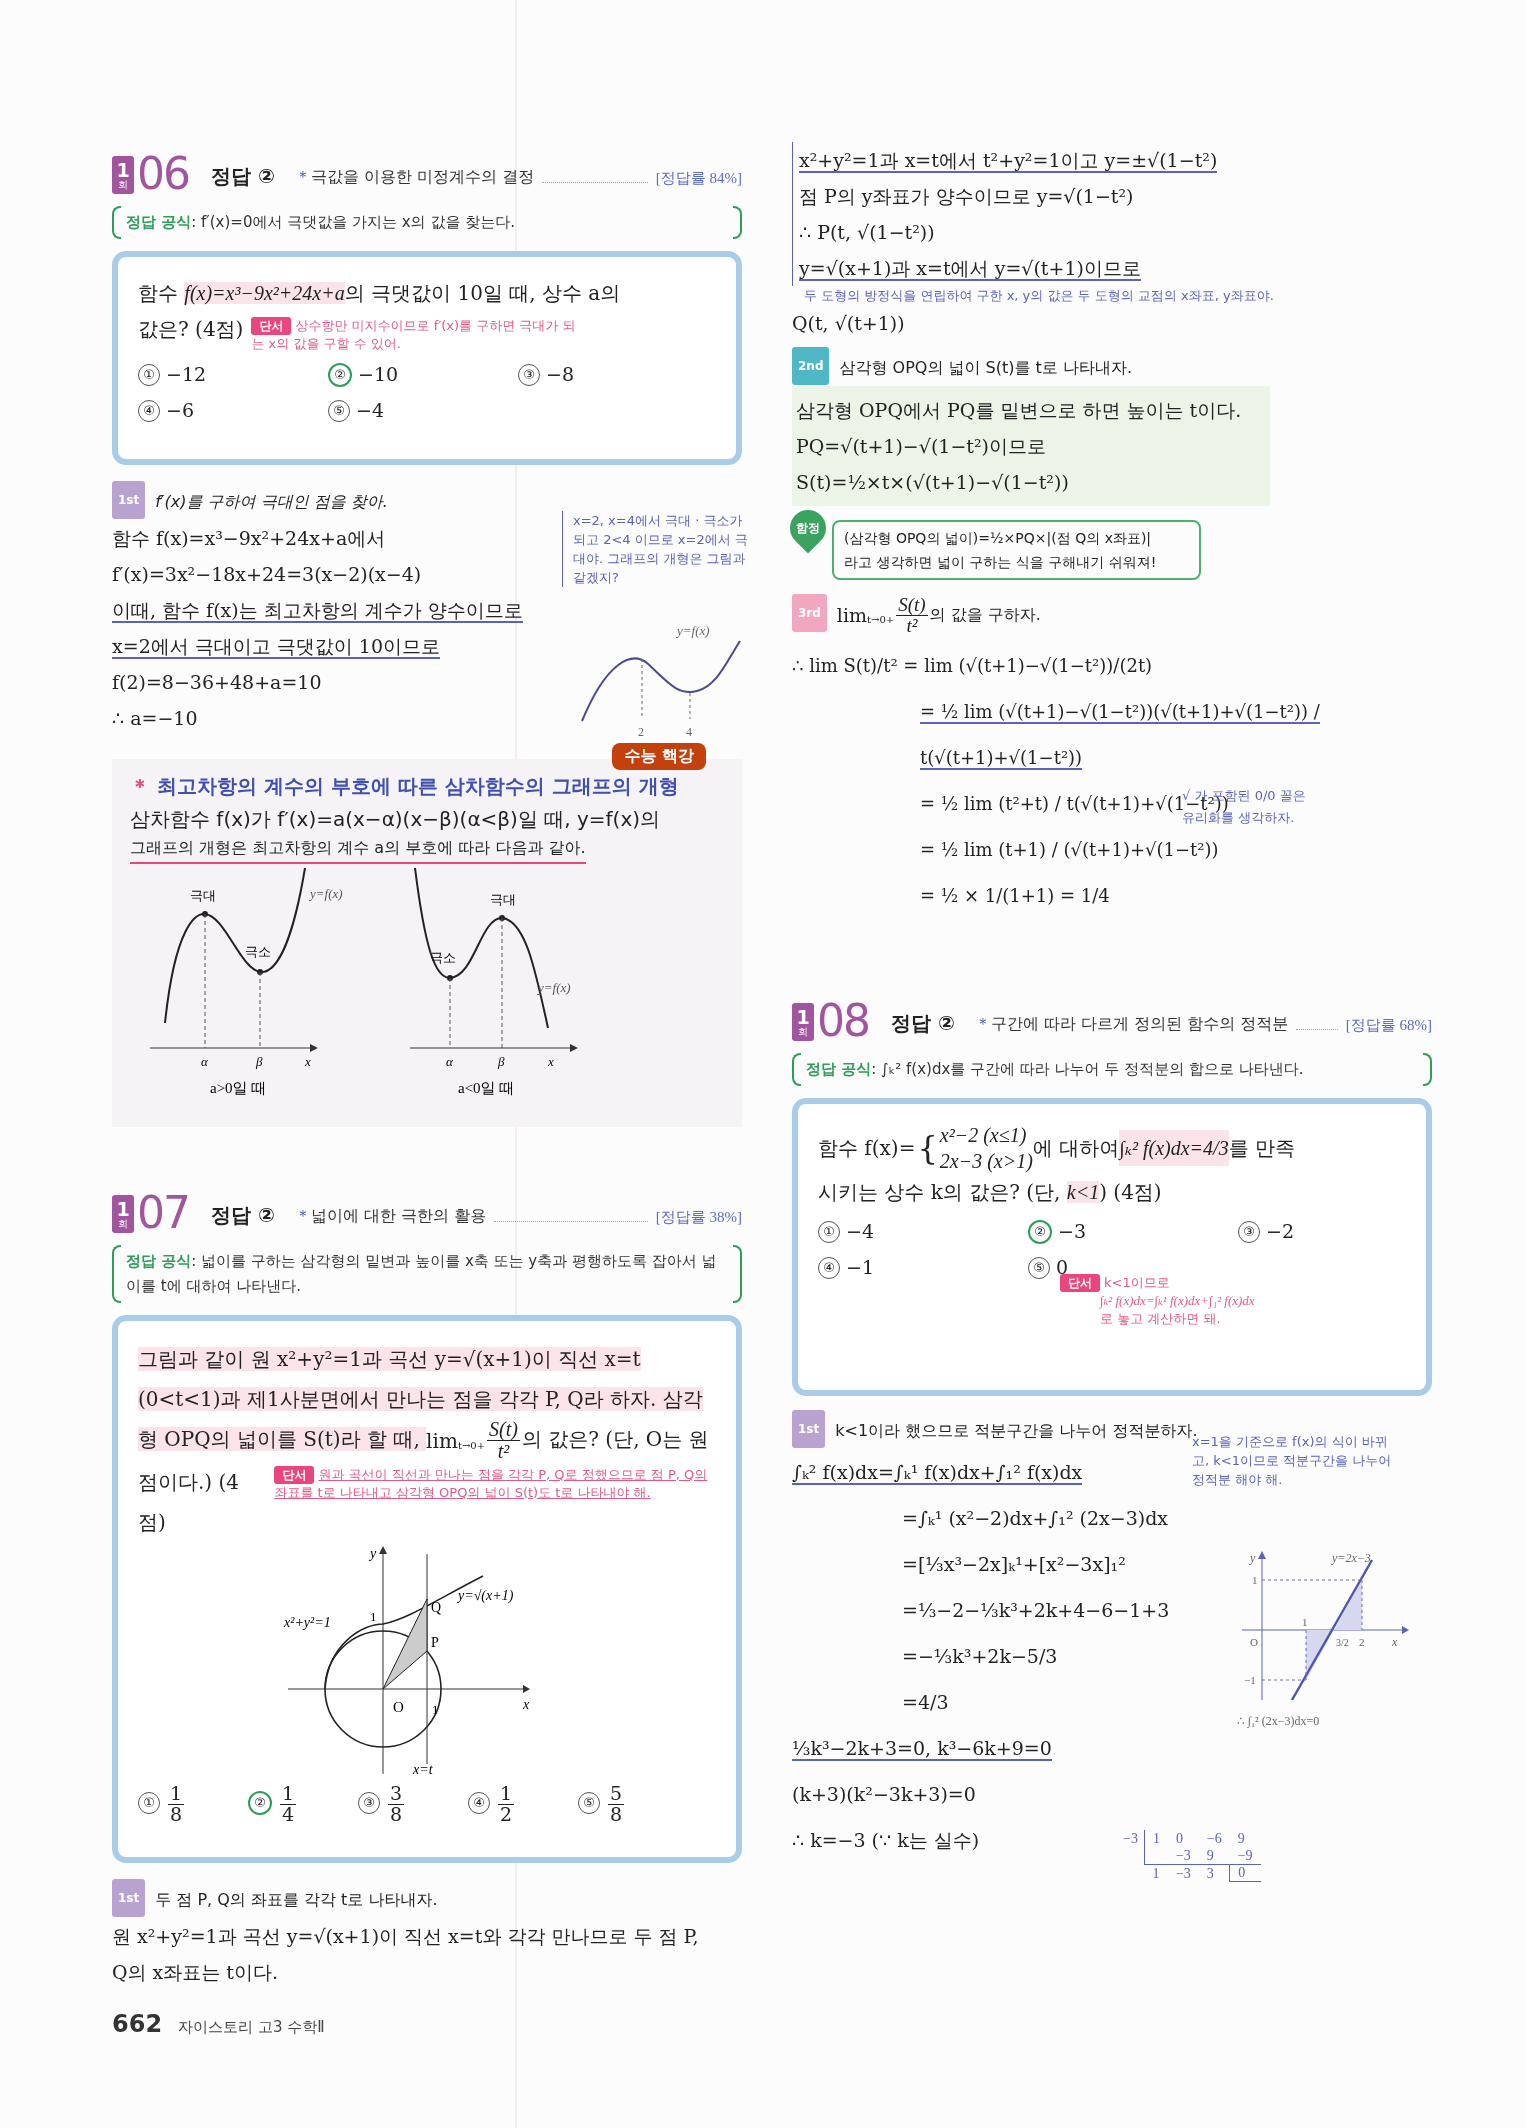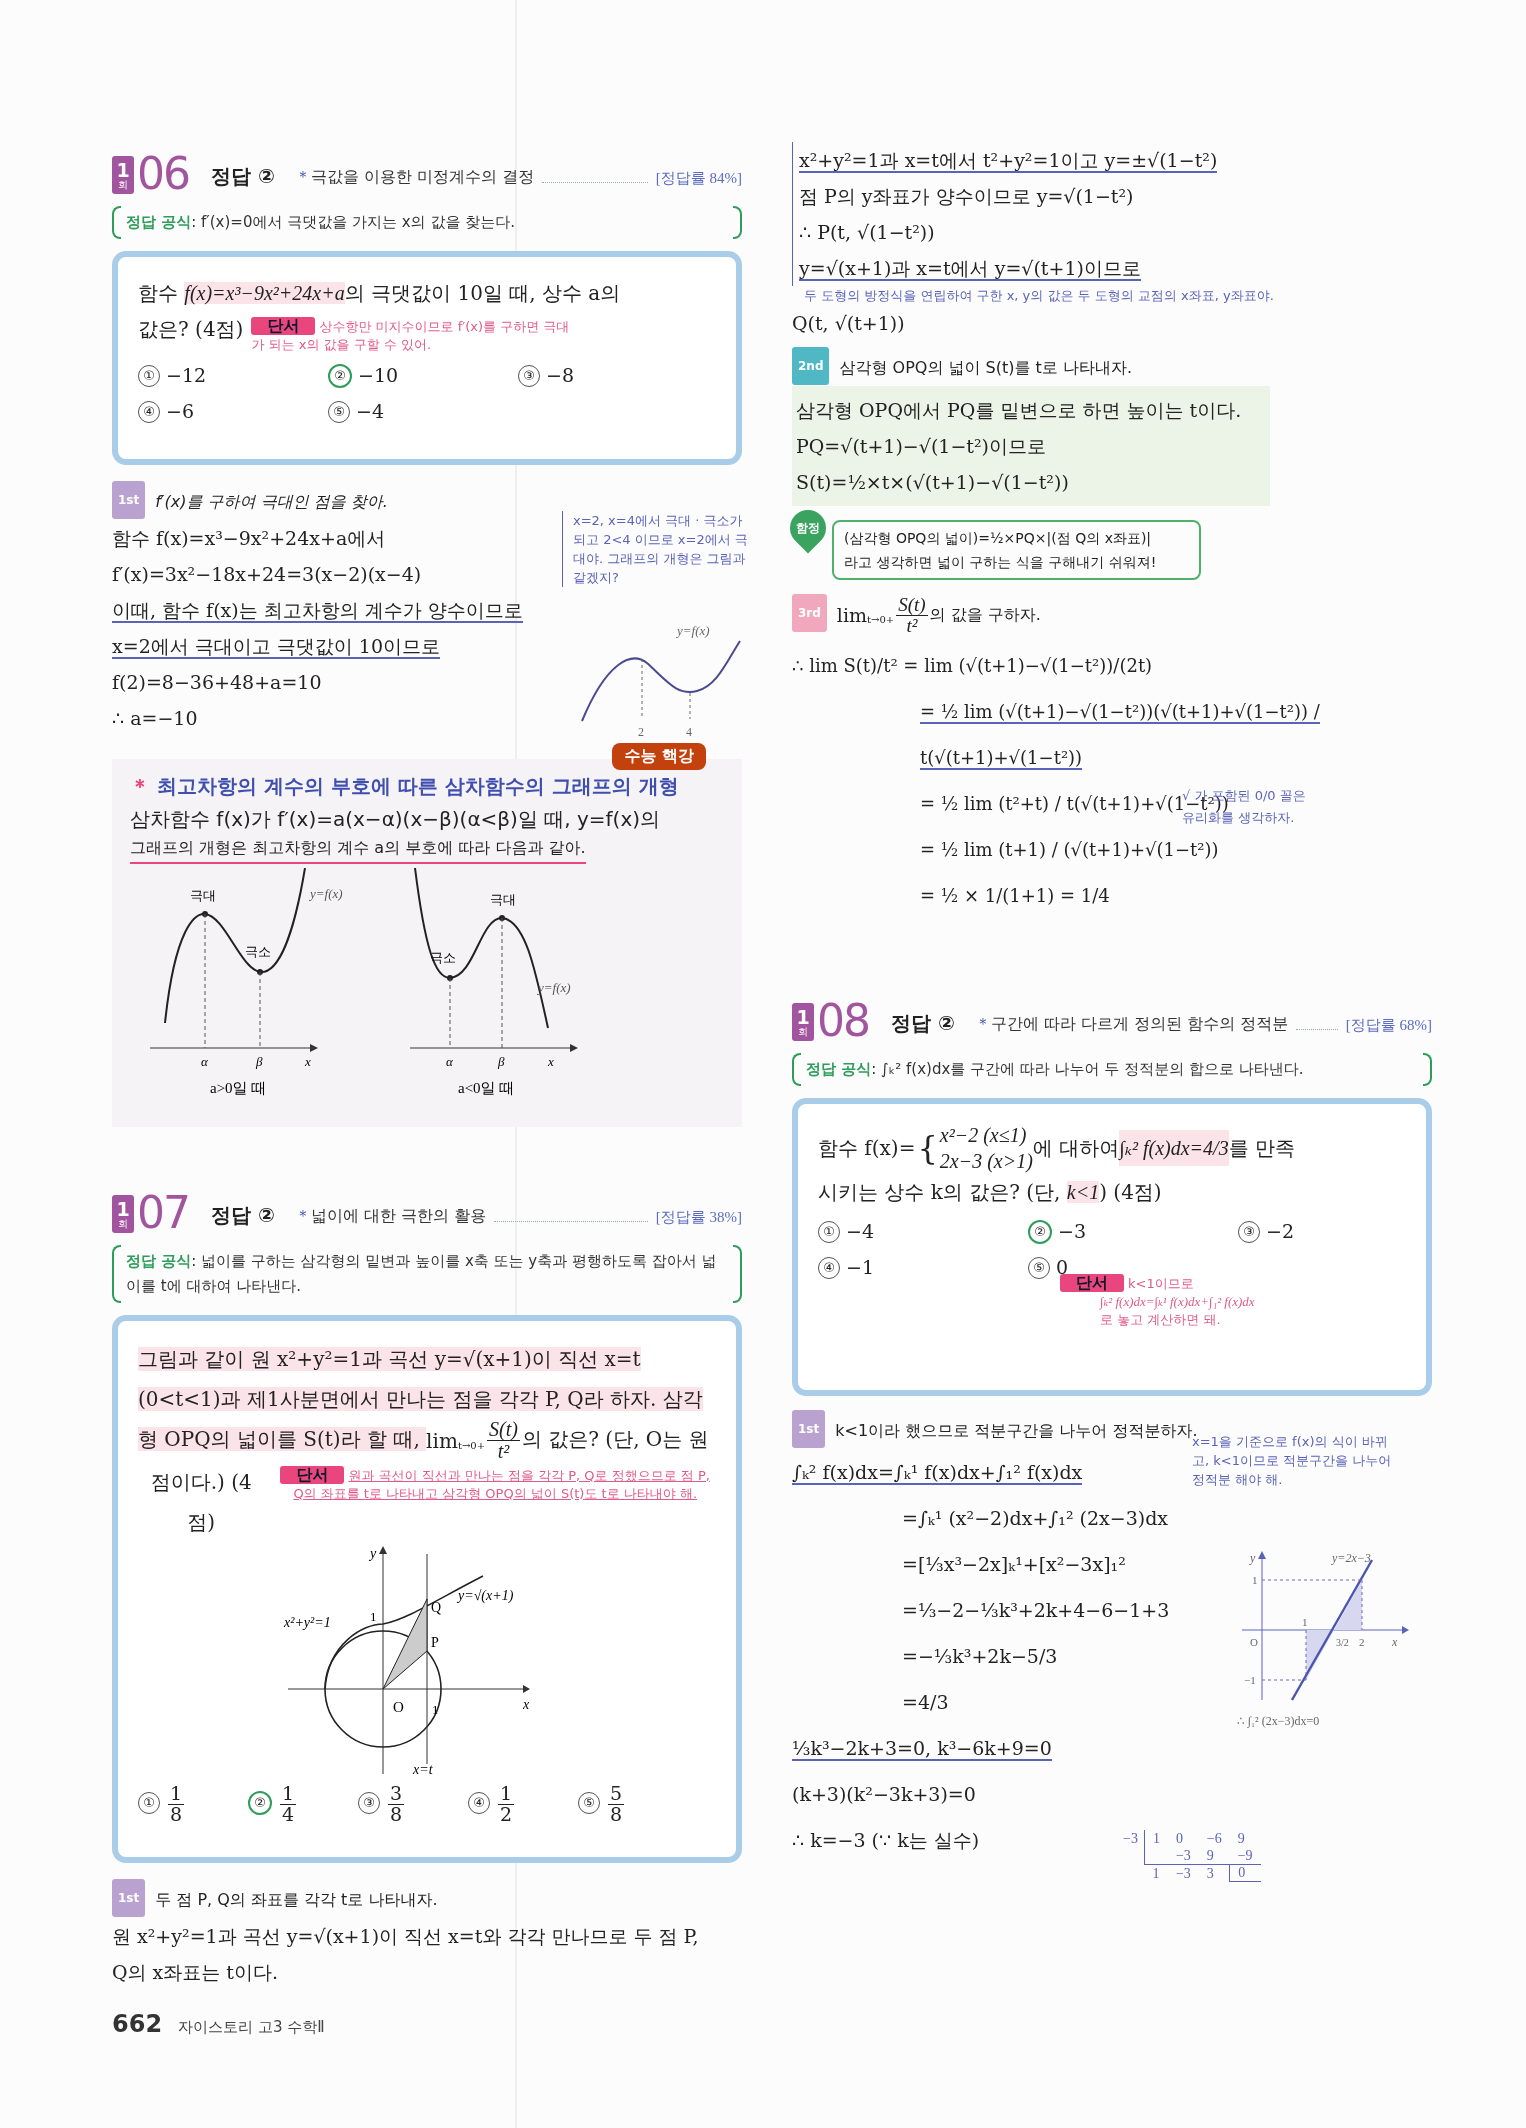--- a/index.html
+++ b/index.html
@@ -21,21 +21,21 @@
   .rate{font-family:Liberation Serif, serif;font-size:15px;color:#5a6cc1;margin-bottom:6px;}
   .formula{font-family:"DejaVu Sans",sans-serif;font-size:15px;color:#333;position:relative;padding:4px 14px;margin-top:12px;line-height:25px;}
   .formula .lb,.formula .rb{position:absolute;top:0;bottom:0;width:7px;border:2px solid #2e9c5a;}
   .formula .lb{left:0;border-right:none;border-radius:8px 0 0 8px;}
   .formula .rb{right:0;border-left:none;border-radius:0 8px 8px 0;}
   .formula .key{color:#2e9c5a;font-weight:bold;}
   .qbox{border:6px solid #a9cde9;border-radius:14px;background:#fff;padding:18px 20px;position:relative;}
   .qtext{font-size:20px;line-height:36px;}
   .hl{background:#fbe3ea;}
   .hint{font-family:"DejaVu Sans",sans-serif;font-size:13px;color:#e05a86;line-height:18px;}
-  .dan{display:inline-block;background:#e9467e;color:#0f172a;font-weight:bold;font-size:16px;padding:0 16px;border-radius:3px;margin-right:4px;}
+  .dan{display:inline-block;background:#e9467e;color:#ffffff;font-weight:bold;font-size:12px;padding:0 8px;border-radius:3px;margin-right:4px;}
   .choices{display:grid;font-size:19px;row-gap:12px;margin-top:10px;}
   .circ{display:inline-block;width:20px;height:20px;border:1px solid #555;border-radius:50%;font-size:13px;text-align:center;line-height:20px;margin-right:6px;font-family:"DejaVu Sans",sans-serif;vertical-align:2px;}
   .chosen .circ{border:2px solid #2e9c5a;}
   .step{display:inline-block;font-family:"DejaVu Sans",sans-serif;font-weight:bold;font-size:12px;color:#fff;padding:1px 6px;border-radius:3px;margin-right:10px;vertical-align:3px;}
   .s1{background:#b9a2cf;} .s2{background:#4fb8c4;} .s3{background:#f1a7bd;}
   .sol{font-size:19px;line-height:36px;}
   .sol .lbl{font-family:"DejaVu Sans",sans-serif;font-size:16px;}
   .ul{border-bottom:2px solid #5a63b8;}
   .note{font-family:"DejaVu Sans",sans-serif;font-size:13px;color:#5a63b8;line-height:19px;}
   .frac{display:inline-flex;flex-direction:column;align-items:center;vertical-align:middle;line-height:1.05;margin:0 2px;}
@@ -177,21 +177,21 @@
     <div class="qtext" style="line-height:40px;">
       <div><span class="hl">그림과 같이 원 x²+y²=1과 곡선 y=√(x+1)이 직선 x=t</span></div>
       <div><span class="hl">(0&lt;t&lt;1)과 제1사분면에서 만나는 점을 각각 P, Q라 하자. 삼각</span></div>
       <div><span class="hl">형 OPQ의 넓이를 S(t)라 할 때, </span><span class="lim">
             <span>lim</span>
             <span class="sub">t→0+</span>
           </span><span class="frac">
             <span class="t m">S(t)</span>
             <span class="m">t²</span>
           </span><span>의 값은? (단, O는 원</span></div>
-      <div style="display:flex;gap:10px;text-align:center;">
+      <div style="display:flex;gap:10px;">
           <span>점이다.) (4점)</span>
           <span class="hint" style="width:450px;margin-top:4px;text-decoration:underline;"><span class="dan">단서</span><span>원과 곡선이 직선과 만나는 점을 각각 P, Q로 정했으므로 점 P, Q의 좌표를 t로 나타내고 삼각형 OPQ의 넓이 S(t)도 t로 나타내야 해.</span></span>
         </div>
     </div>
     <svg width="580" height="230" style="display:block;margin-top:2px;">
       <line x1="150" y1="145" x2="385" y2="145" stroke="#333"></line>
         <polygon points="385,141 392,145 385,149" fill="#333"></polygon>
       <line x1="245" y1="230" x2="245" y2="6" stroke="#333"></line>
         <polygon points="241,10 245,2 249,10" fill="#333"></polygon>
       <circle cx="245" cy="145" r="58" fill="none" stroke="#222" stroke-width="1.6"></circle>

